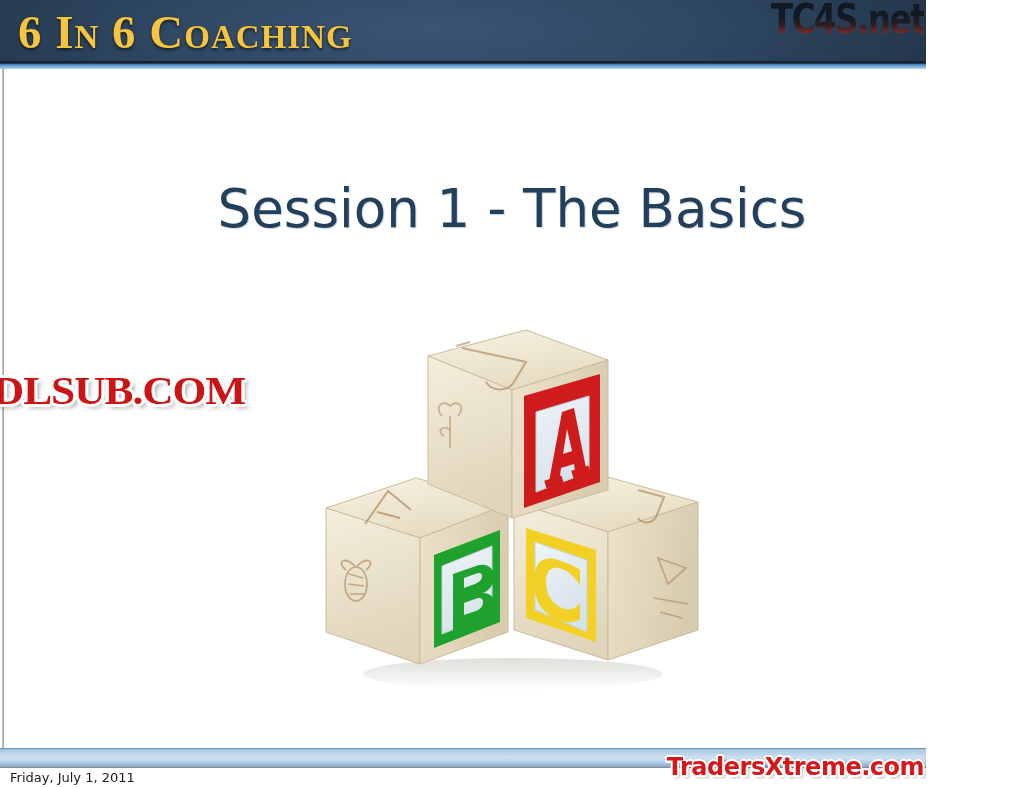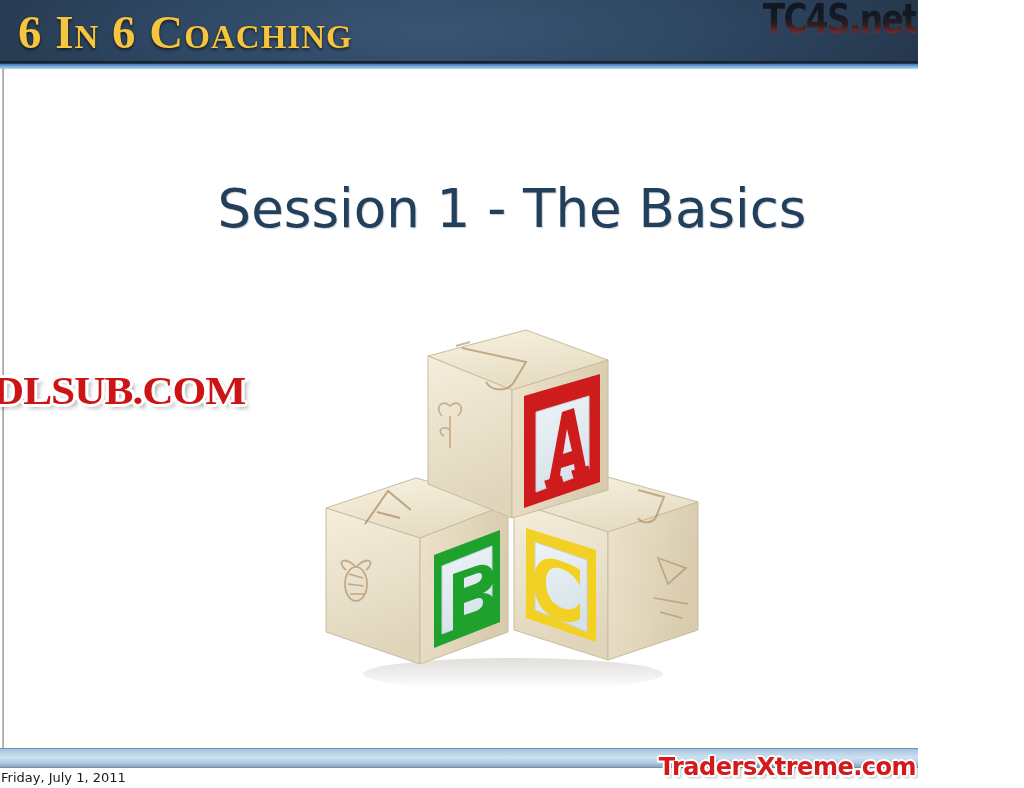--- a/index.html
+++ b/index.html
@@ -14,20 +14,21 @@
     overflow: hidden;
     font-family: "Liberation Sans", sans-serif;
   }
 
   #slide {
     position: relative;
     width: 918px;
     height: 788px;
     background: #ffffff;
     overflow: hidden;
+    padding-left: 8px;
   }
 
   
   .frame-line-left,
   .frame-line-right {
     position: absolute;
     top: 68px;
     width: 2px;
     height: 682px;
     background: linear-gradient(to right, #c9c9c9, #9e9e9e);
@@ -183,21 +184,21 @@
   #footer-strip-white {
     position: absolute;
     left: 0;
     top: 768px;
     width: 1024px;
     height: 20px;
     background: #ffffff;
   }
   #footer-date {
     position: absolute;
-    left: 1px;
+    left: 10px;
     top: 769px;
     font-family: "DejaVu Sans", sans-serif;
     font-size: 13px;
     line-height: 17px;
     color: #1a1a1a;
     white-space: nowrap;
   }
   #tradersxtreme-logo {
     position: absolute;
     right: 2px;

